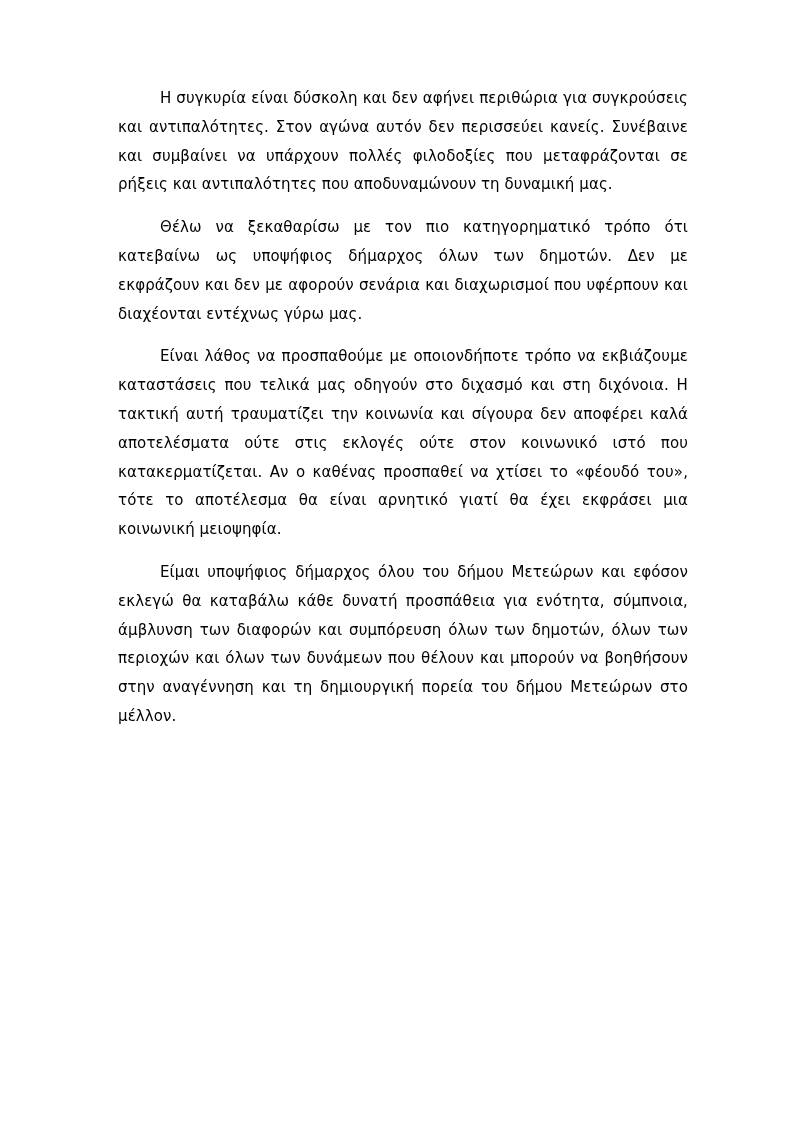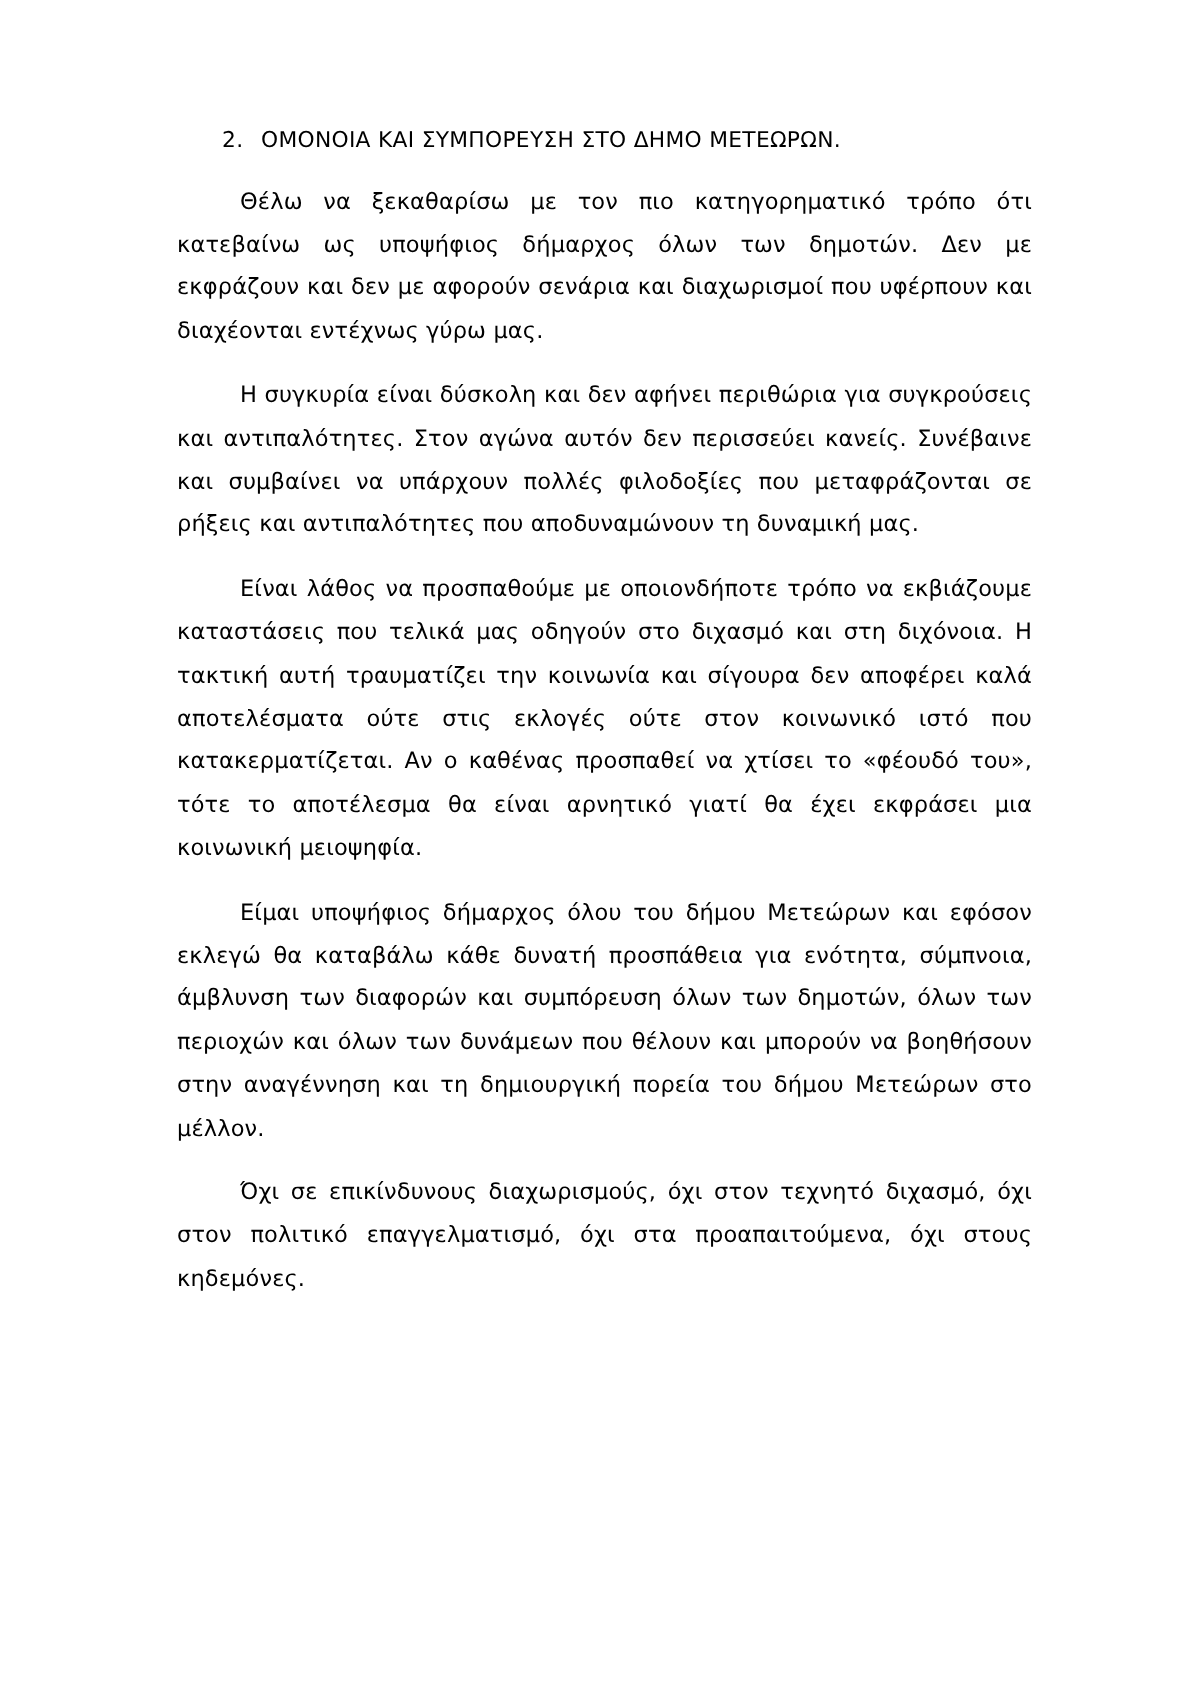--- a/index.html
+++ b/index.html
@@ -50,24 +50,20 @@
   p.para:last-child {
     margin-bottom: 0;
   }
 </style>
 </head>
 <body>
 
 <div class="page">
   <div class="doc-body">
 
-    <div class="heading">
-      <span class="num">2.</span><span>ΟΜΟΝΟΙΑ ΚΑΙ ΣΥΜΠΟΡΕΥΣΗ ΣΤΟ ΔΗΜΟ ΜΕΤΕΩΡΩΝ.</span>
-    </div>
 
+    <p class="para">Η συγκυρία είναι δύσκολη και δεν αφήνει περιθώρια για συγκρούσεις και αντιπαλότητες. Στον αγώνα αυτόν δεν περισσεύει κανείς. Συνέβαινε και συμβαίνει να υπάρχουν πολλές φιλοδοξίες   που μεταφράζονται σε ρήξεις και αντιπαλότητες που αποδυναμώνουν τη δυναμική μας.</p>
     <p class="para">Θέλω να ξεκαθαρίσω με τον πιο κατηγορηματικό τρόπο ότι κατεβαίνω ως υποψήφιος δήμαρχος όλων των δημοτών. Δεν με εκφράζουν και δεν με αφορούν σενάρια και διαχωρισμοί που υφέρπουν και διαχέονται εντέχνως  γύρω μας.</p>
-    <p class="para">Η συγκυρία είναι δύσκολη και δεν αφήνει περιθώρια για συγκρούσεις και αντιπαλότητες. Στον αγώνα αυτόν δεν περισσεύει κανείς. Συνέβαινε και συμβαίνει να υπάρχουν πολλές φιλοδοξίες   που μεταφράζονται σε ρήξεις και αντιπαλότητες που αποδυναμώνουν τη δυναμική μας.</p>
     <p class="para">Είναι λάθος να προσπαθούμε με οποιονδήποτε τρόπο να εκβιάζουμε καταστάσεις που τελικά μας οδηγούν στο διχασμό και στη διχόνοια. Η τακτική αυτή τραυματίζει την κοινωνία και σίγουρα δεν αποφέρει καλά αποτελέσματα ούτε στις εκλογές ούτε στον κοινωνικό ιστό που κατακερματίζεται. Αν ο καθένας προσπαθεί να χτίσει το «φέουδό του», τότε το αποτέλεσμα θα είναι αρνητικό γιατί θα έχει εκφράσει μια κοινωνική μειοψηφία.</p>
     <p class="para">Είμαι υποψήφιος δήμαρχος όλου του δήμου Μετεώρων και εφόσον εκλεγώ θα καταβάλω κάθε δυνατή προσπάθεια για ενότητα, σύμπνοια, άμβλυνση των διαφορών και συμπόρευση όλων των δημοτών, όλων των περιοχών και όλων των δυνάμεων που θέλουν και μπορούν να βοηθήσουν στην αναγέννηση και τη δημιουργική πορεία του δήμου Μετεώρων στο μέλλον.</p>
-    <p class="para">Όχι σε επικίνδυνους διαχωρισμούς, όχι στον τεχνητό διχασμό, όχι στον πολιτικό επαγγελματισμό, όχι στα προαπαιτούμενα, όχι στους κηδεμόνες.</p>
 
   </div>
 </div>
 
 </body></html>

